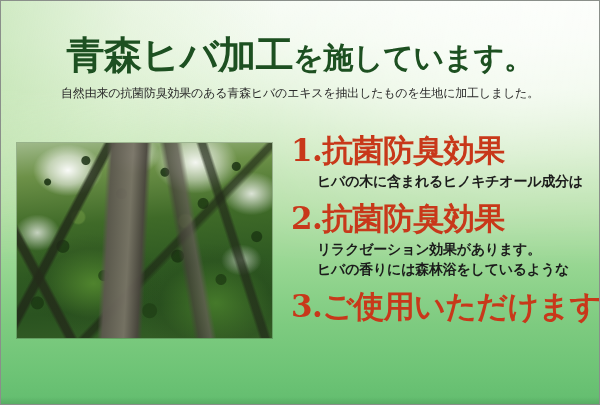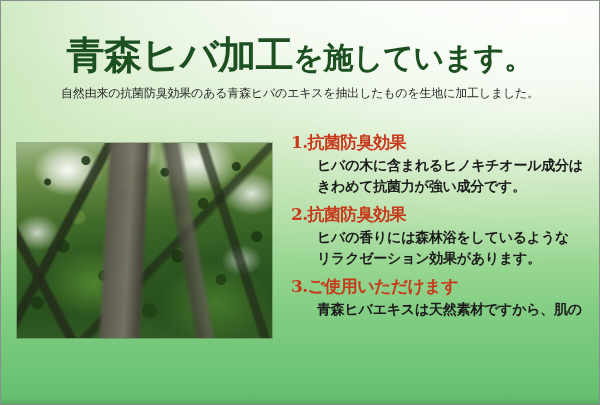--- a/index.html
+++ b/index.html
@@ -172,21 +172,21 @@
     left: 290px;
     top: 132px;
     width: 300px;
   }
   .benefit {
     margin-bottom: 5px;
   }
   .benefit-heading {
     margin: 0;
     font-family: "DejaVu Serif", "Liberation Serif", serif;
-    font-size: 17px;
+    font-size: 31px;
     line-height: 1.14;
     font-weight: 700;
     color: #c8381a;
     letter-spacing: -0.6px;
     white-space: nowrap;
   }
   .benefit-heading .num {
     font-family: "DejaVu Serif", "Liberation Serif", serif;
   }
   .benefit-body {
@@ -222,33 +222,31 @@
   <div id="photo-frame" class="layer">
     <div id="photo-canvas"></div>
   </div>
 
   <div id="benefits" class="layer">
 
     <div class="benefit" id="benefit-1">
       <h2 class="benefit-heading"><span class="num">1.</span><span>抗菌防臭効果</span></h2>
       <p class="benefit-body">
         <span>ヒバの木に含まれるヒノキチオール成分は</span>
-        <span>きわめて抗菌力が強い成分です。</span>
       </p>
     </div>
 
     <div class="benefit" id="benefit-2">
       <h2 class="benefit-heading"><span class="num">2.</span><span>抗菌防臭効果</span></h2>
       <p class="benefit-body">
+        <span>リラクゼーション効果があります。</span>
         <span>ヒバの香りには森林浴をしているような</span>
-        <span>リラクゼーション効果があります。</span>
       </p>
     </div>
 
     <div class="benefit" id="benefit-3">
       <h2 class="benefit-heading"><span class="num">3.</span><span>ご使用いただけます</span></h2>
       <p class="benefit-body">
-        <span>青森ヒバエキスは天然素材ですから、肌の</span>
       </p>
     </div>
 
   </div>
 </div>
 
 </body></html>

